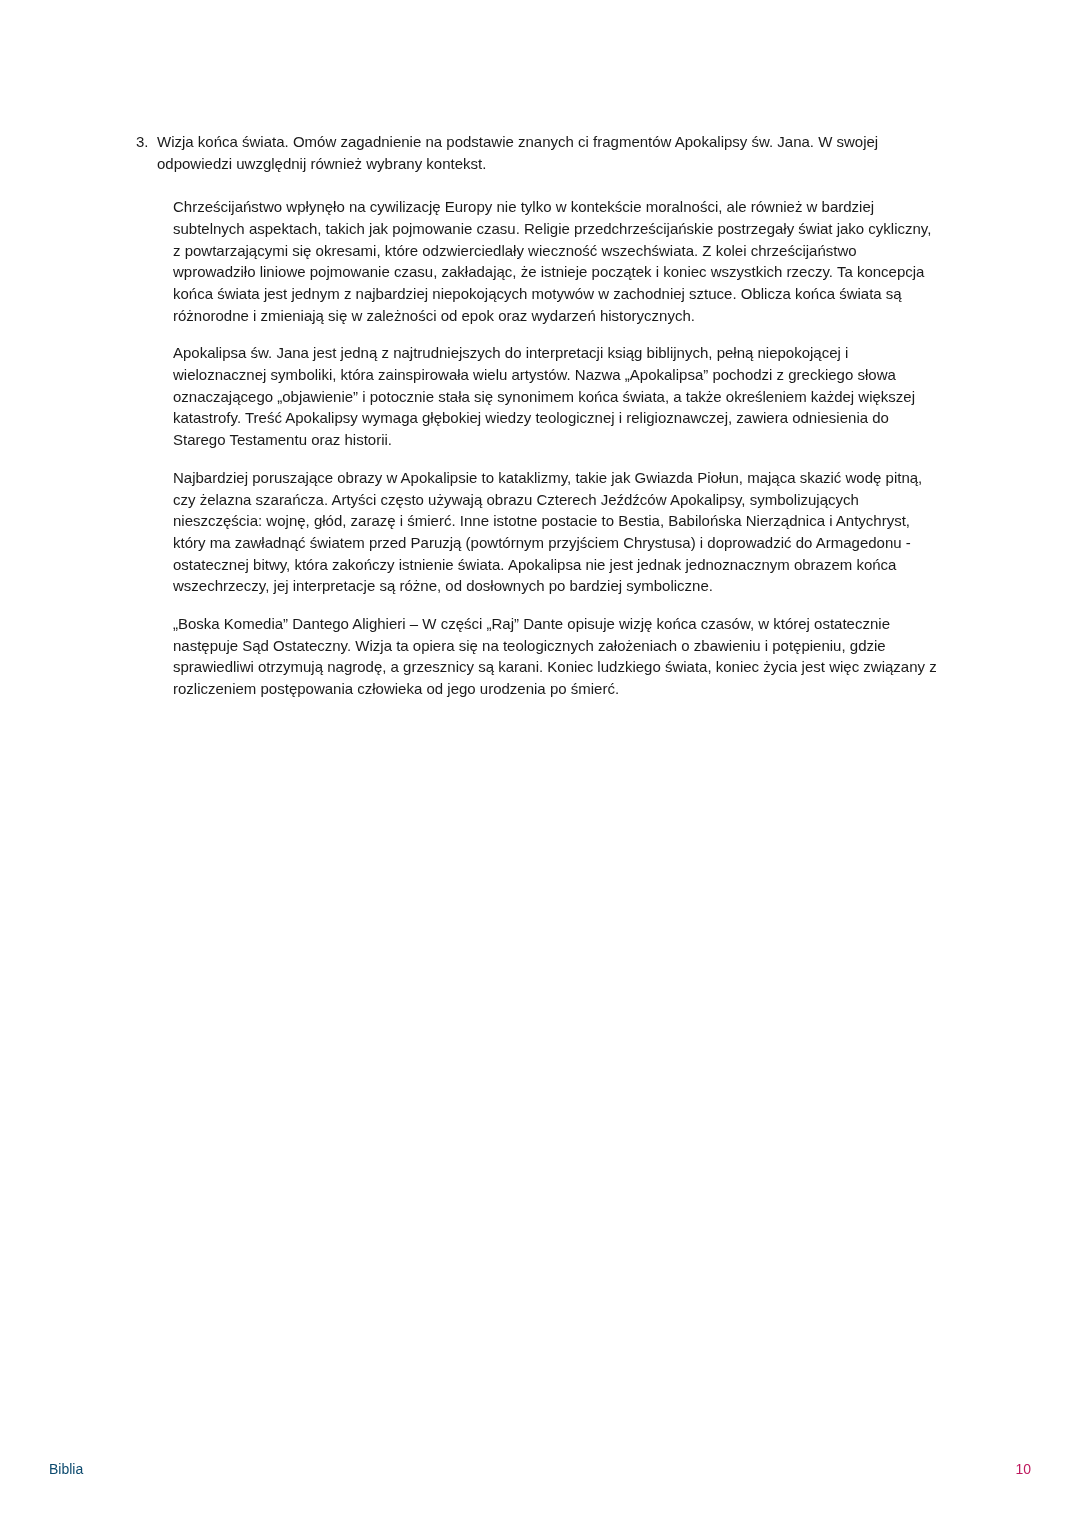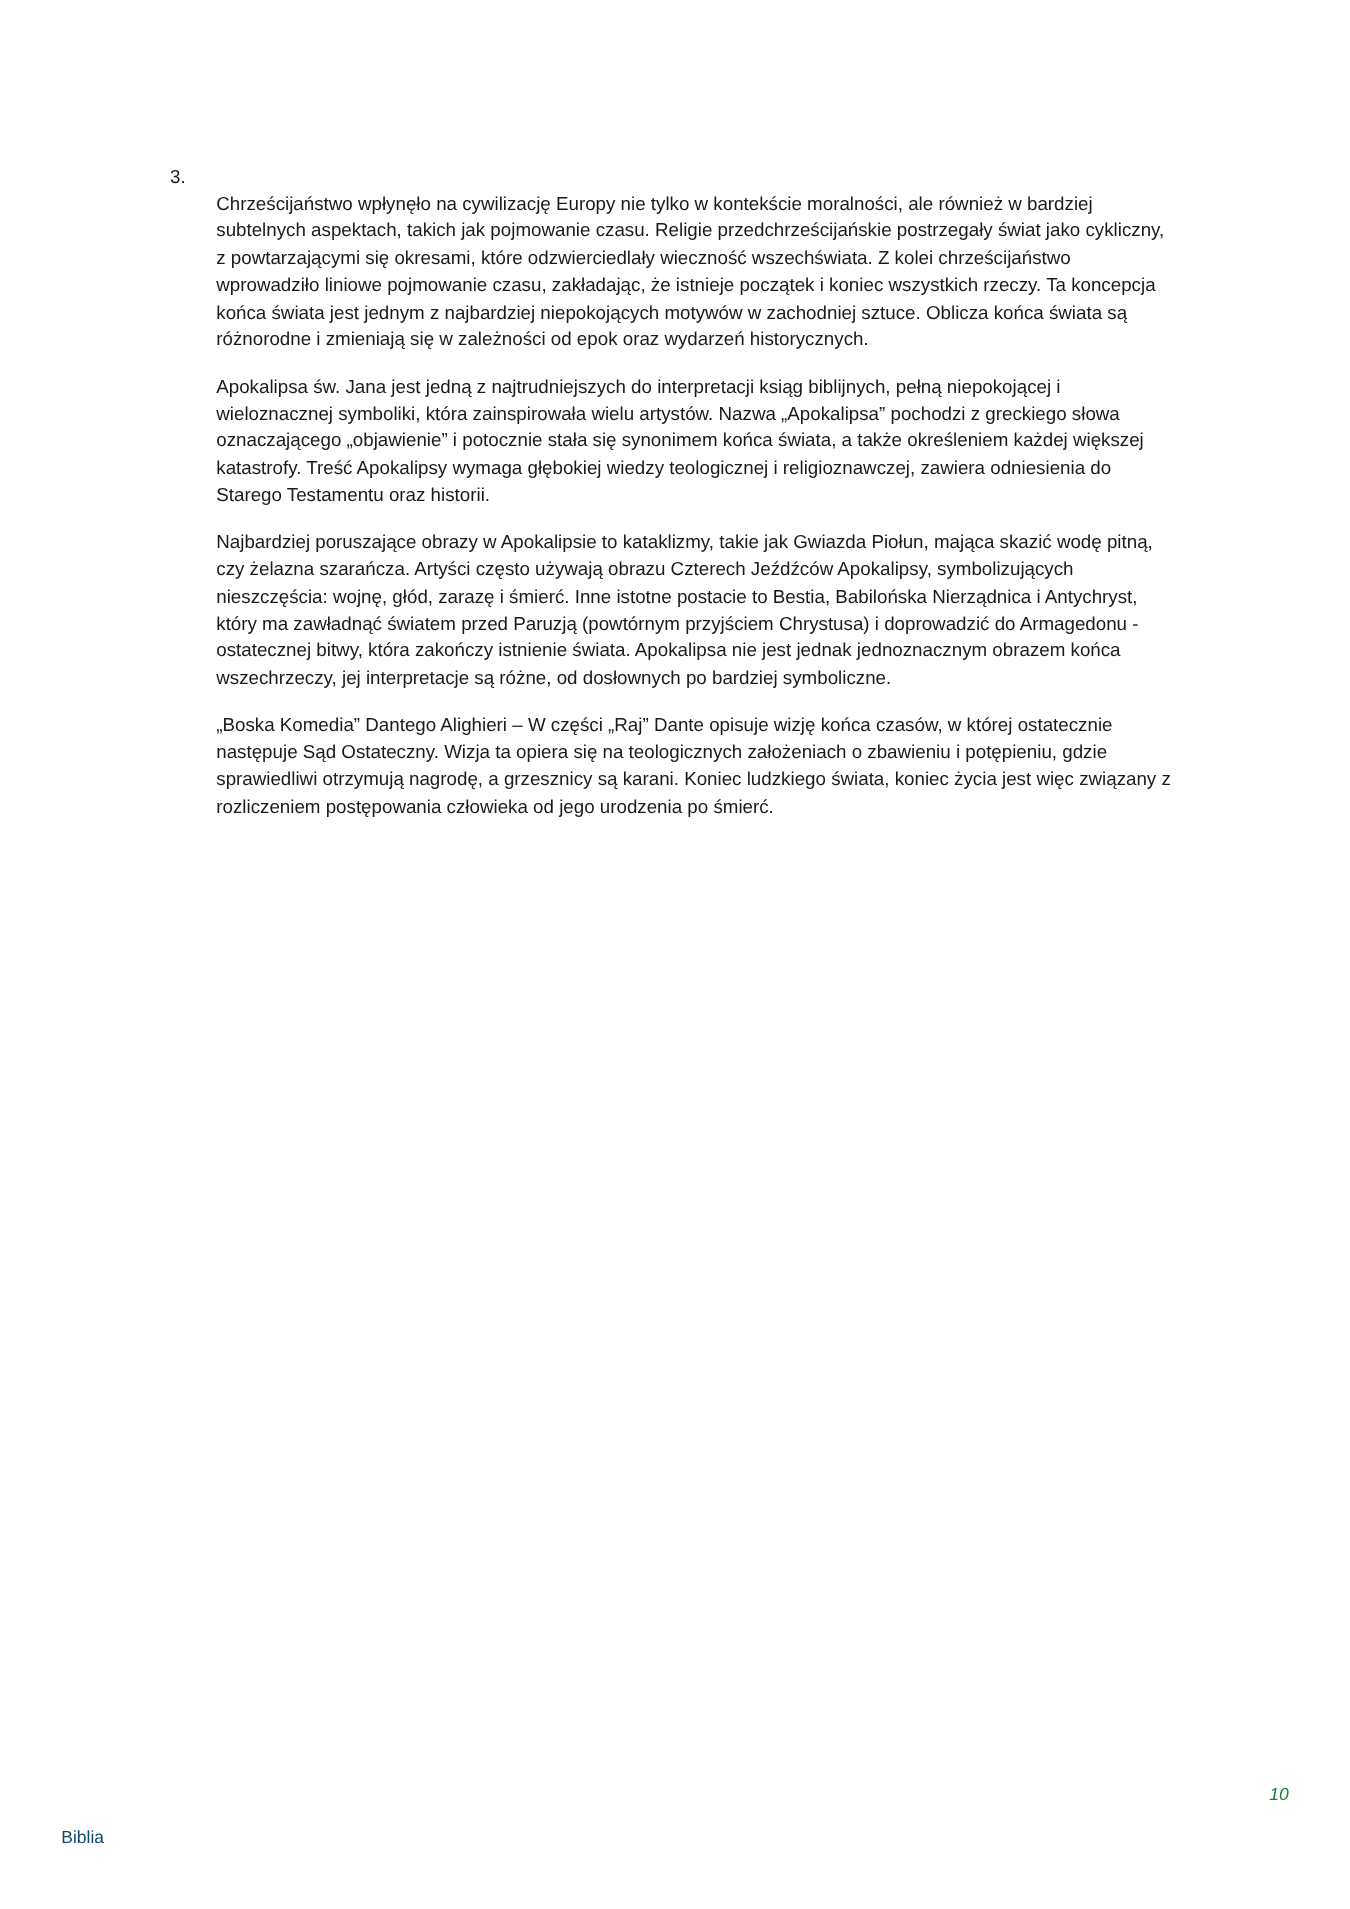--- a/index.html
+++ b/index.html
@@ -48,33 +48,33 @@
     .footer-left {
       position: absolute;
       left: 49px;
       top: 1461px;
       font-size: 14px;
       color: #0c4a6e;
     }
     .footer-right {
       position: absolute;
       right: 49px;
-      top: 1427px;
+      top: 1461px;
       font-size: 14px;
-      color: #15803d;
-      font-style: italic;
+      color: #be185d;
     }
   </style>
 </head>
 <body>
 
 <div class="page-content">
   <div class="list-item">
     <span class="list-number">3.</span>
     <div class="list-body">
+      <p class="question">Wizja końca świata. Omów zagadnienie na podstawie znanych ci fragmentów Apokalipsy św. Jana. W swojej odpowiedzi uwzględnij również wybrany kontekst.</p>
       <div class="answer">
         <p>Chrześcijaństwo wpłynęło na cywilizację Europy nie tylko w kontekście moralności, ale również w bardziej subtelnych aspektach, takich jak pojmowanie czasu. Religie przedchrześcijańskie postrzegały świat jako cykliczny, z powtarzającymi się okresami, które odzwierciedlały wieczność wszechświata. Z kolei chrześcijaństwo wprowadziło liniowe pojmowanie czasu, zakładając, że istnieje początek i koniec wszystkich rzeczy. Ta koncepcja końca świata jest jednym z najbardziej niepokojących motywów w zachodniej sztuce. Oblicza końca świata są różnorodne i zmieniają się w zależności od epok oraz wydarzeń historycznych.</p>
         <p>Apokalipsa św. Jana jest jedną z najtrudniejszych do interpretacji ksiąg biblijnych, pełną niepokojącej i wieloznacznej symboliki, która zainspirowała wielu artystów. Nazwa „Apokalipsa” pochodzi z greckiego słowa oznaczającego „objawienie” i potocznie stała się synonimem końca świata, a także określeniem każdej większej katastrofy. Treść Apokalipsy wymaga głębokiej wiedzy teologicznej i religioznawczej, zawiera odniesienia do Starego Testamentu oraz historii.</p>
         <p>Najbardziej poruszające obrazy w Apokalipsie to kataklizmy, takie jak Gwiazda Piołun, mająca skazić wodę pitną, czy żelazna szarańcza. Artyści często używają obrazu Czterech Jeźdźców Apokalipsy, symbolizujących nieszczęścia: wojnę, głód, zarazę i śmierć. Inne istotne postacie to Bestia, Babilońska Nierządnica i Antychryst, który ma zawładnąć światem przed Paruzją (powtórnym przyjściem Chrystusa) i doprowadzić do Armagedonu - ostatecznej bitwy, która zakończy istnienie świata. Apokalipsa nie jest jednak jednoznacznym obrazem końca wszechrzeczy, jej interpretacje są różne, od dosłownych po bardziej symboliczne.</p>
         <p>„Boska Komedia” Dantego Alighieri – W części „Raj” Dante opisuje wizję końca czasów, w której ostatecznie następuje Sąd Ostateczny. Wizja ta opiera się na teologicznych założeniach o zbawieniu i potępieniu, gdzie sprawiedliwi otrzymują nagrodę, a grzesznicy są karani. Koniec ludzkiego świata, koniec życia jest więc związany z rozliczeniem postępowania człowieka od jego urodzenia po śmierć.</p>
       </div>
     </div>
   </div>
 </div>
 

